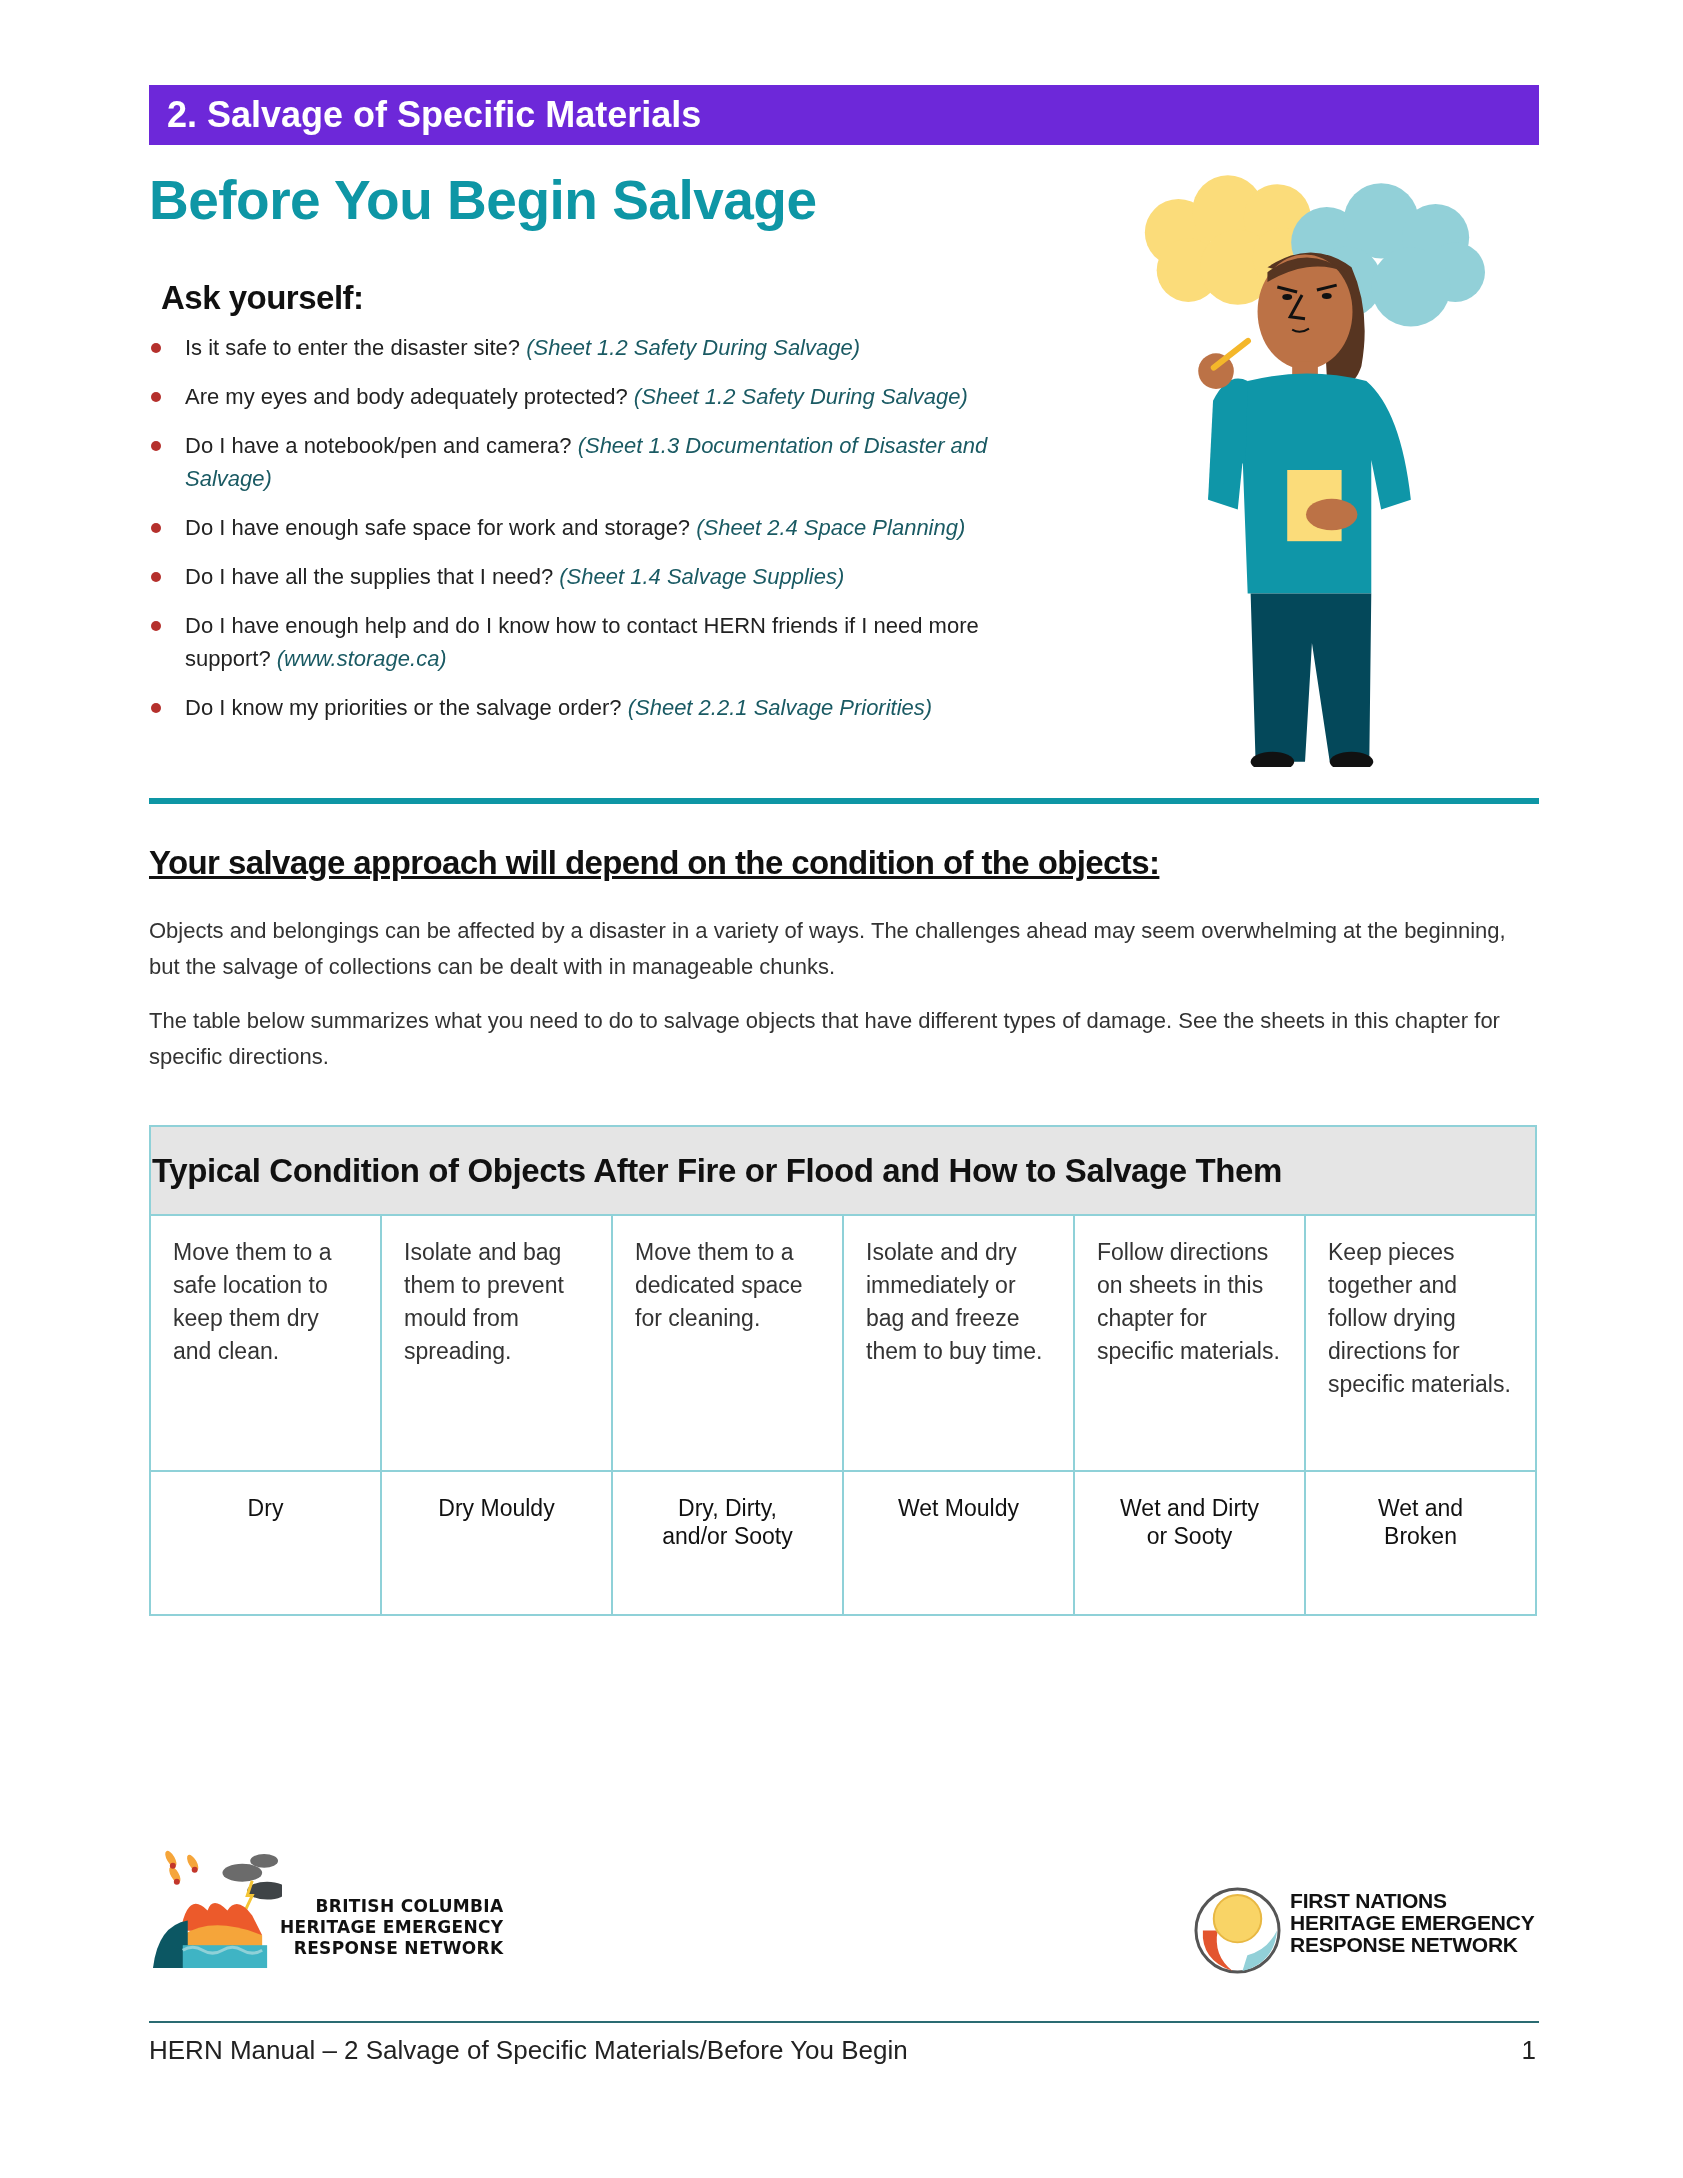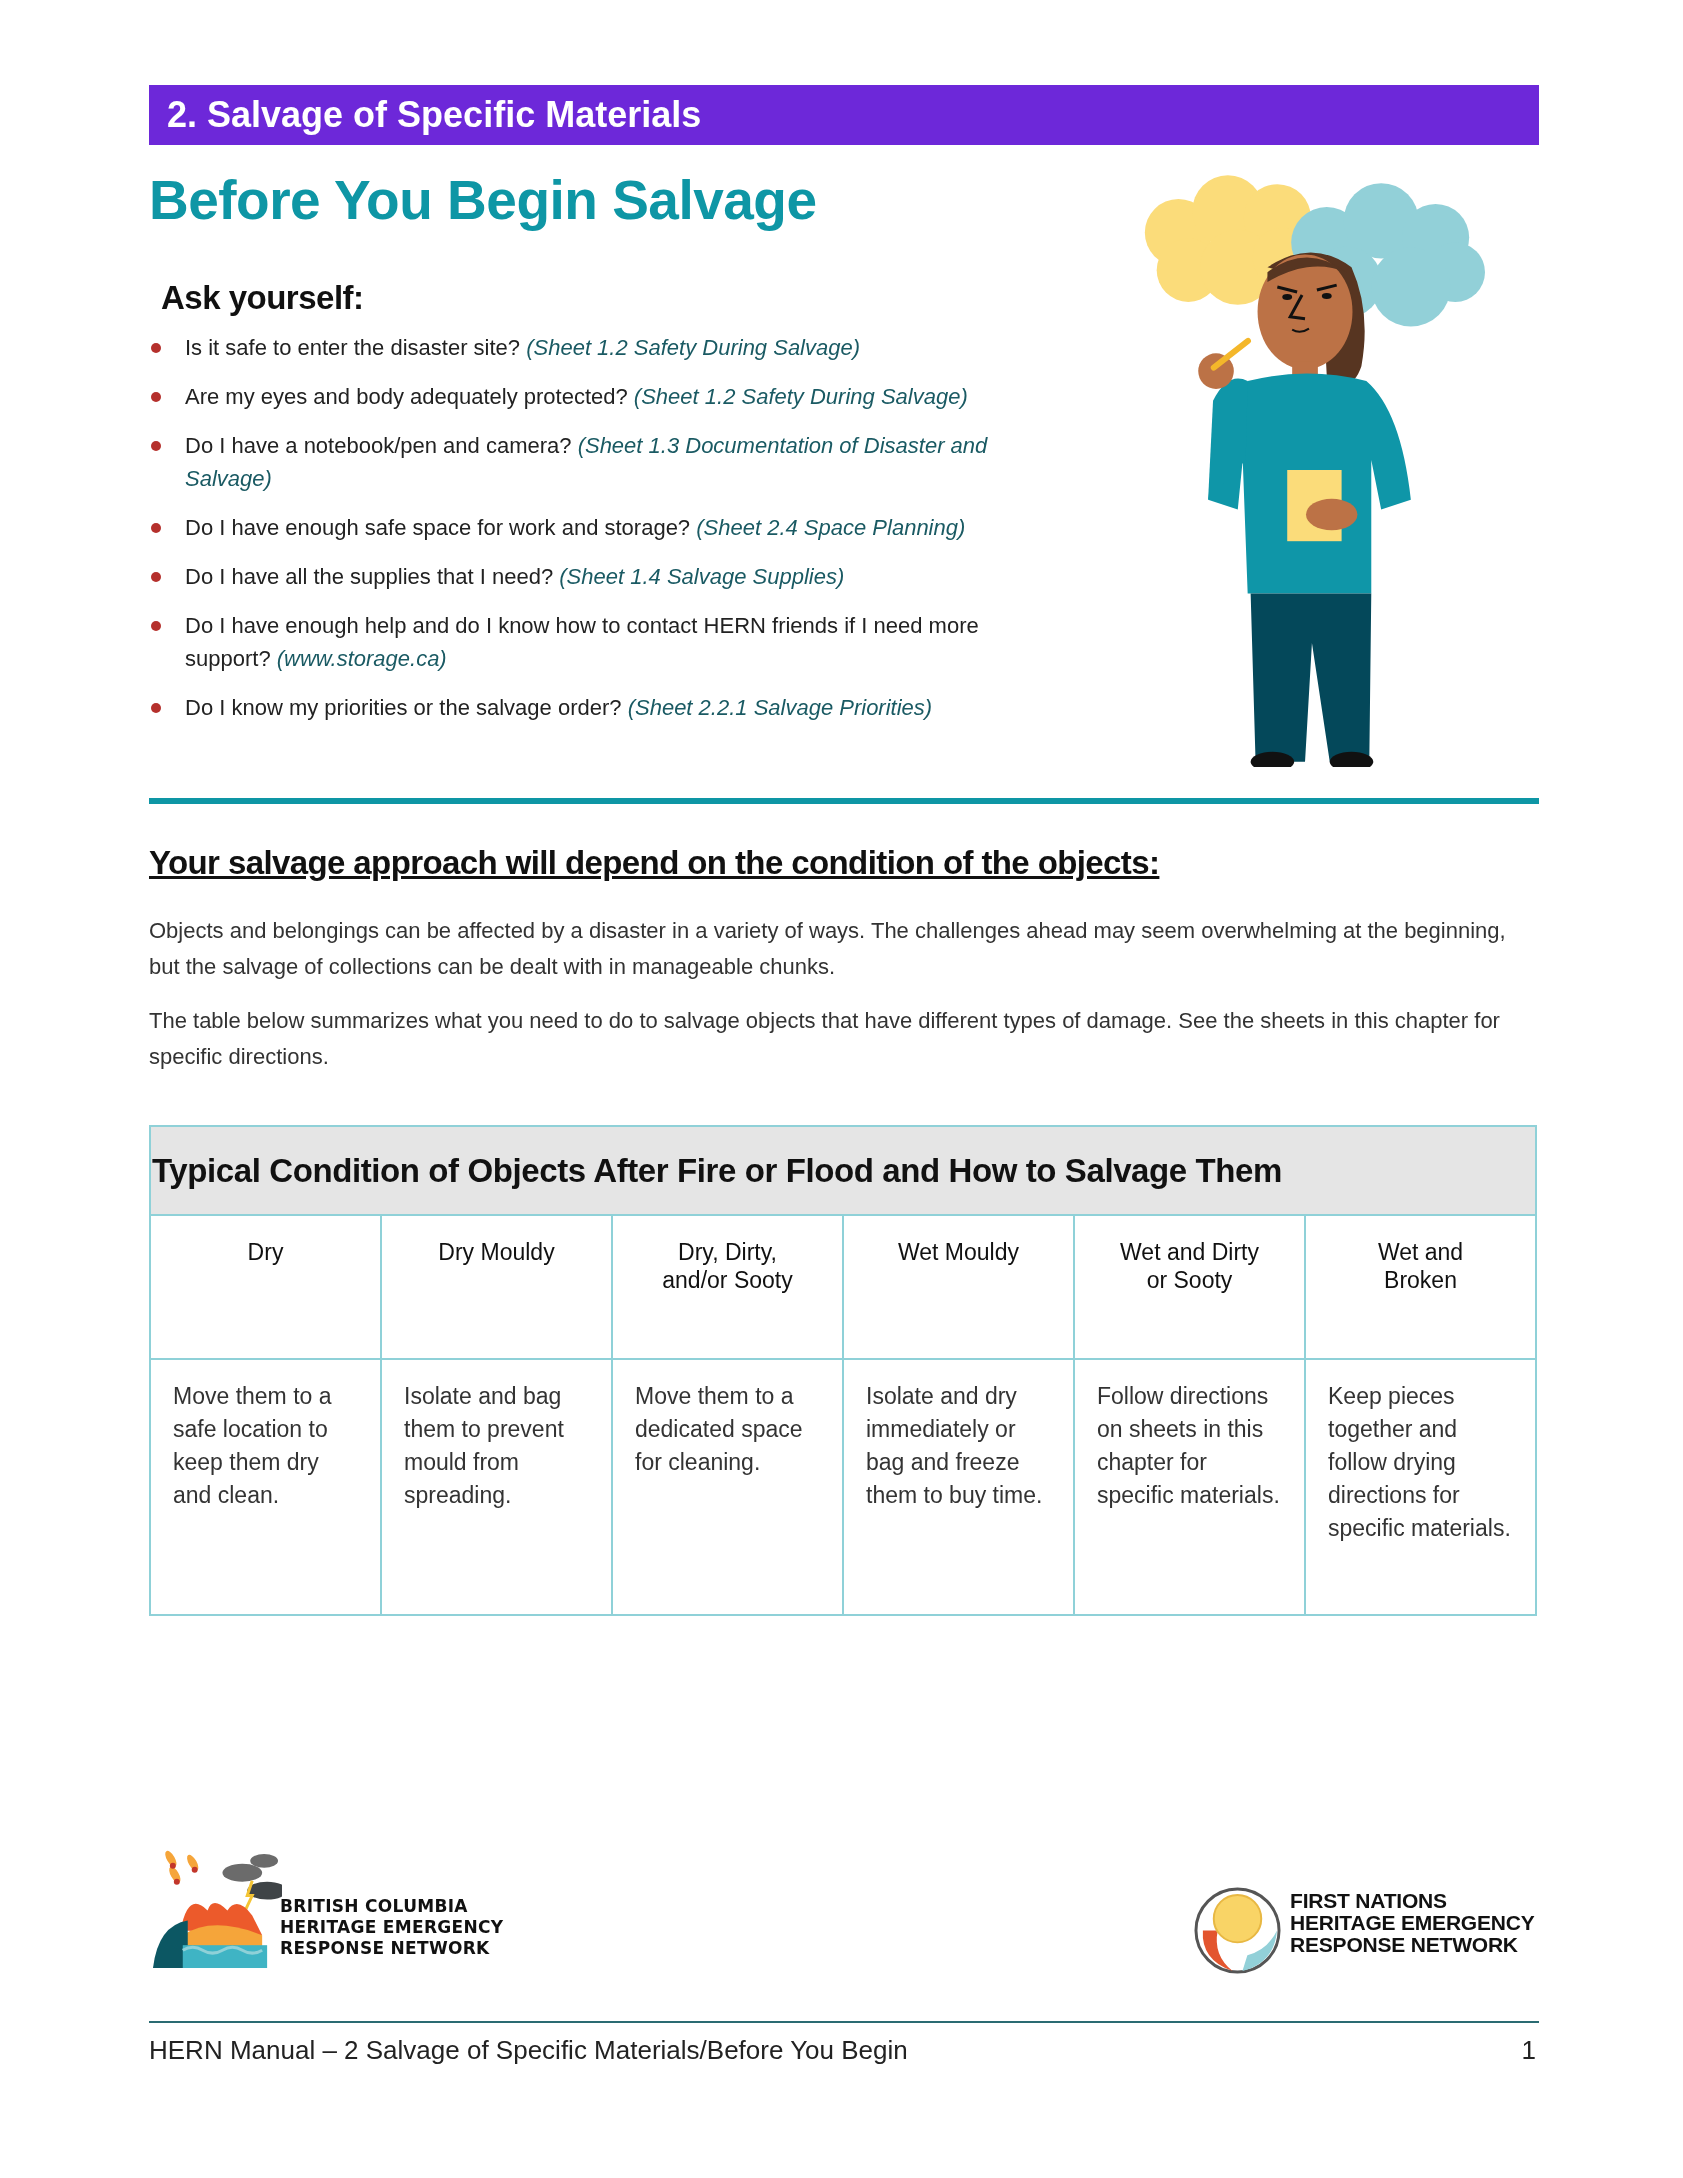--- a/index.html
+++ b/index.html
@@ -39,21 +39,21 @@
     .salvage-table th, .salvage-table td { border: 2px solid #8fd1d8; }
     .salvage-table .table-title { background: #e5e5e5; height: 85px; font-size: 33px; font-weight: bold;
       color: #111; text-align: left; letter-spacing: -0.4px; }
     .salvage-table .cond-head { height: 119px; vertical-align: top; font-weight: normal; font-size: 23px;
       padding-top: 22px; text-align: center; color: #111; line-height: 28px; }
     .salvage-table .cond-body { height: 234px; vertical-align: top; font-size: 23px; line-height: 33px;
       padding: 20px 20px 0 22px; color: #333; font-weight: 300; text-align: left; }
 
     .logo-bc { position: absolute; left: 153px; top: 1841px; width: 376px; height: 134px; }
     .logo-bc .bc-text { position: absolute; left: 127px; top: 55px; font-family: "DejaVu Sans", sans-serif;
-      font-weight: bold; font-size: 17px; line-height: 21px; color: #111; letter-spacing: 0.3px; }
+      font-weight: bold; font-size: 17px; line-height: 21px; color: #111; letter-spacing: 0.3px; text-align: right; }
     .logo-fn { position: absolute; left: 1193px; top: 1886px; width: 356px; height: 99px; }
     .logo-fn .fn-text { position: absolute; left: 97px; top: 4px; font-weight: bold; font-size: 21px;
       line-height: 22px; color: #111; letter-spacing: -0.2px; }
 
     .footer-rule { position: absolute; left: 149px; top: 2021px; width: 1390px; height: 2px; background: #2a6b72; }
     .footer-text { position: absolute; left: 149px; top: 2035px; font-size: 26px; color: #222; font-weight: 300; }
     .page-number { position: absolute; right: 147px; top: 2035px; font-size: 26px; color: #222; }
   </style>
 </head>
 <body>
@@ -126,37 +126,37 @@
 <h2 class="approach-heading">Your salvage approach will depend on the condition of the objects:</h2>
 <p class="para para1">Objects and belongings can be affected by a disaster in a variety of ways. The challenges ahead may seem overwhelming at the beginning, but the salvage of collections can be dealt with in manageable chunks.</p>
 <p class="para para2">The table below summarizes what you need to do to salvage objects that have different types of damage. See the sheets in this chapter for specific directions.</p>
 
 <table class="salvage-table">
   <tbody>
       <tr>
     <th class="table-title" colspan="6">Typical Condition of Objects After Fire or Flood and How to Salvage Them</th>
   </tr>
   <tr>
+    <td class="cond-body">Move them to a safe location to keep them dry and clean.</td>
+    <td class="cond-body">Isolate and bag them to prevent mould from spreading.</td>
+    <td class="cond-body">Move them to a dedicated space for cleaning.</td>
+    <td class="cond-body">Isolate and dry immediately or bag and freeze them to buy time.</td>
+    <td class="cond-body">Follow directions on sheets in this chapter for specific materials.</td>
+    <td class="cond-body">Keep pieces together and follow drying directions for specific materials.</td>
+  </tr>
+  <tr>
     <th class="cond-head"><span style="white-space:pre-line">Dry</span></th>
     <th class="cond-head"><span style="white-space:pre-line">Dry Mouldy</span></th>
     <th class="cond-head"><span style="white-space:pre-line">Dry, Dirty,
 and/or Sooty</span></th>
     <th class="cond-head"><span style="white-space:pre-line">Wet Mouldy</span></th>
     <th class="cond-head"><span style="white-space:pre-line">Wet and Dirty
 or Sooty</span></th>
     <th class="cond-head"><span style="white-space:pre-line">Wet and
 Broken</span></th>
-  </tr>
-  <tr>
-    <td class="cond-body">Move them to a safe location to keep them dry and clean.</td>
-    <td class="cond-body">Isolate and bag them to prevent mould from spreading.</td>
-    <td class="cond-body">Move them to a dedicated space for cleaning.</td>
-    <td class="cond-body">Isolate and dry immediately or bag and freeze them to buy time.</td>
-    <td class="cond-body">Follow directions on sheets in this chapter for specific materials.</td>
-    <td class="cond-body">Keep pieces together and follow drying directions for specific materials.</td>
   </tr>
 </tbody>
   </table>
 
 <div class="logo-bc">
   <svg width="129" height="129" viewBox="0 0 130 130" style="position:absolute;left:0;top:0">
     <g fill="#f5a53a">
         <ellipse cx="18" cy="18" rx="4" ry="9" transform="rotate(-30 18 18)"></ellipse>
         <ellipse cx="40" cy="22" rx="4" ry="9" transform="rotate(-30 40 22)"></ellipse>
         <ellipse cx="22" cy="34" rx="4" ry="9" transform="rotate(-30 22 34)"></ellipse>

